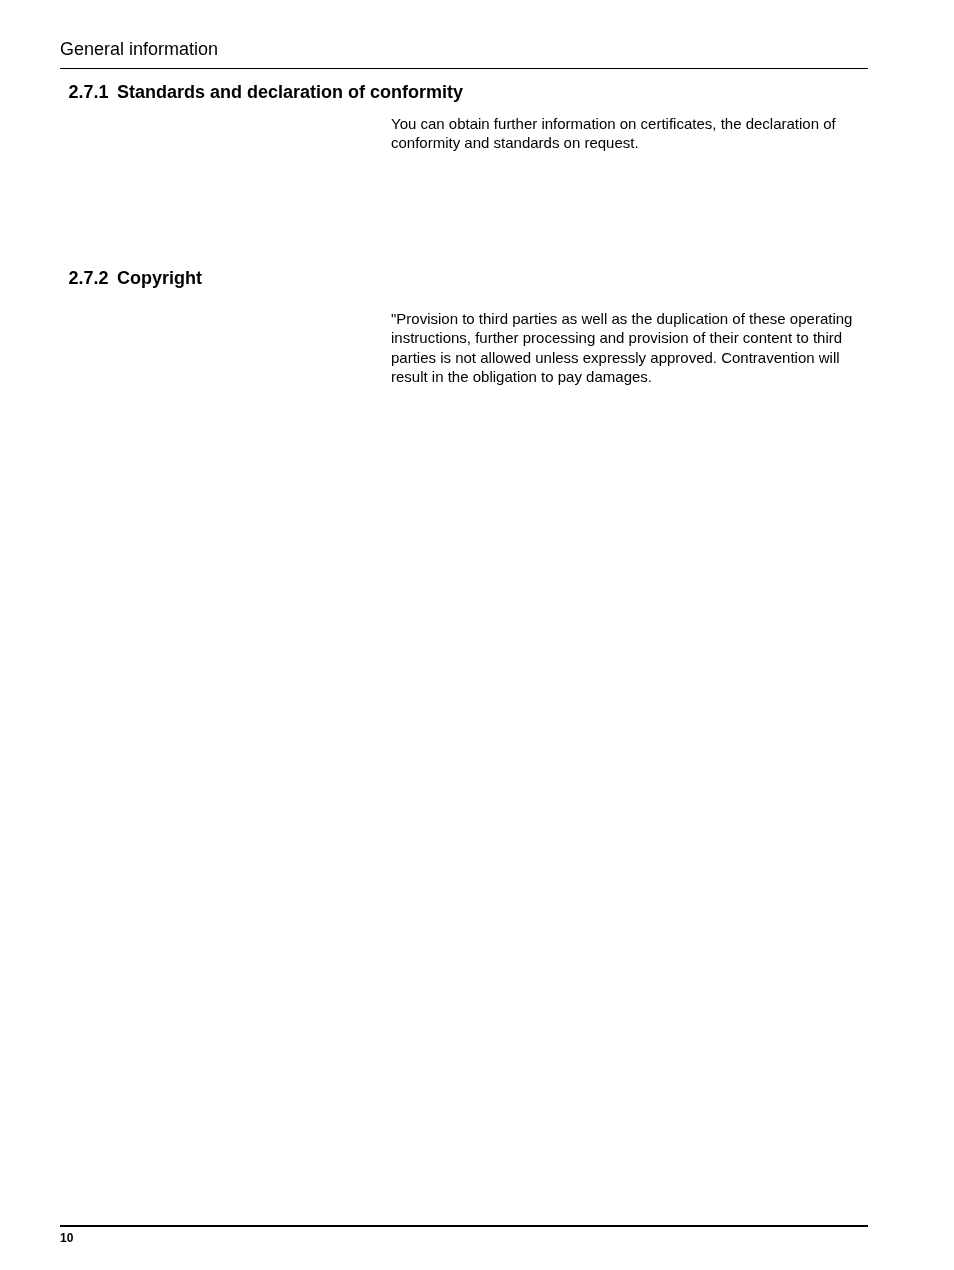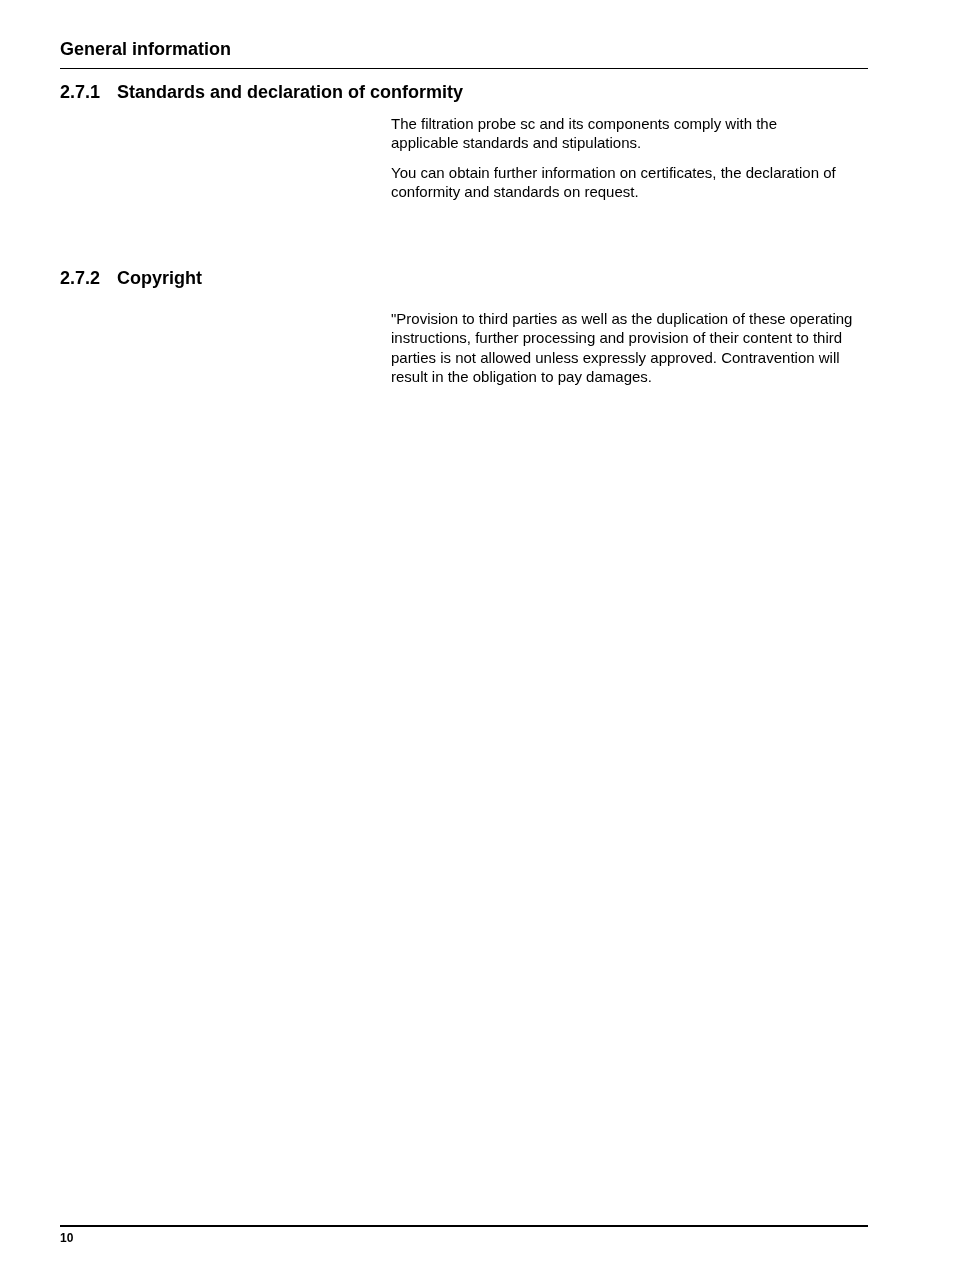--- a/index.html
+++ b/index.html
@@ -2,30 +2,30 @@
 <html><head>
   <meta charset="utf-8">
   <style>
     html, body { margin: 0; padding: 0; background: #ffffff; }
     body {
       width: 954px; height: 1270px; position: relative; overflow: hidden;
       font-family: "Liberation Sans", sans-serif; color: #000;
     }
     .header-title {
       position: absolute; left: 60px; top: 38px;
-      font-size: 18px; font-weight: bold; line-height: 22px;
+      font-size: 18px; font-weight: normal; line-height: 22px;
     }
     .header-rule {
       position: absolute; left: 60px; top: 68px; width: 808px; height: 1px; background: #000;
     }
     .section-heading {
       position: absolute; left: 60px;
       font-size: 18px; font-weight: bold; line-height: 22px; white-space: nowrap;
     }
-    .section-heading .num { display: inline-block; width: 57px; }
+    .section-heading .num { display: inline-block; width: 57px; text-align: center; }
     .body-col {
       position: absolute; left: 391px; width: 480px;
       font-size: 15px; line-height: 19.3px;
     }
     .body-col p { margin: 0 0 10px 0; }
     .ce-mark {
       display: inline-block; font-weight: bold; font-size: 12px; letter-spacing: -1px;
       margin: 0 8px 0 14px; transform: scaleX(1.1);
     }
     .footer-rule {
@@ -40,21 +40,20 @@
 <body>
 
 <div class="header-title">General information</div>
 <div class="header-rule"></div>
 
 <div class="section-heading" style="top:81px;">
   <span class="num">2.7.1</span><span>Standards and declaration of conformity</span>
 </div>
 
 <div class="body-col" style="top:114px;">
-  <p style="width:420px;">The filtration probe sc and its components comply with the applicable standards and stipulations.</p>
   <p>You can obtain further information on certificates, the declaration of conformity and standards on request.</p>
 </div>
 
 <div class="section-heading" style="top:267px;">
   <span class="num">2.7.2</span><span>Copyright</span>
 </div>
 
 <div class="body-col" style="top:309px; width:470px;">
   <div>"Provision to third parties as well as the duplication of these operating instructions, further processing and provision of their content to third parties is not allowed unless expressly approved. Contravention will result in the obligation to pay damages.</div>
 </div>

